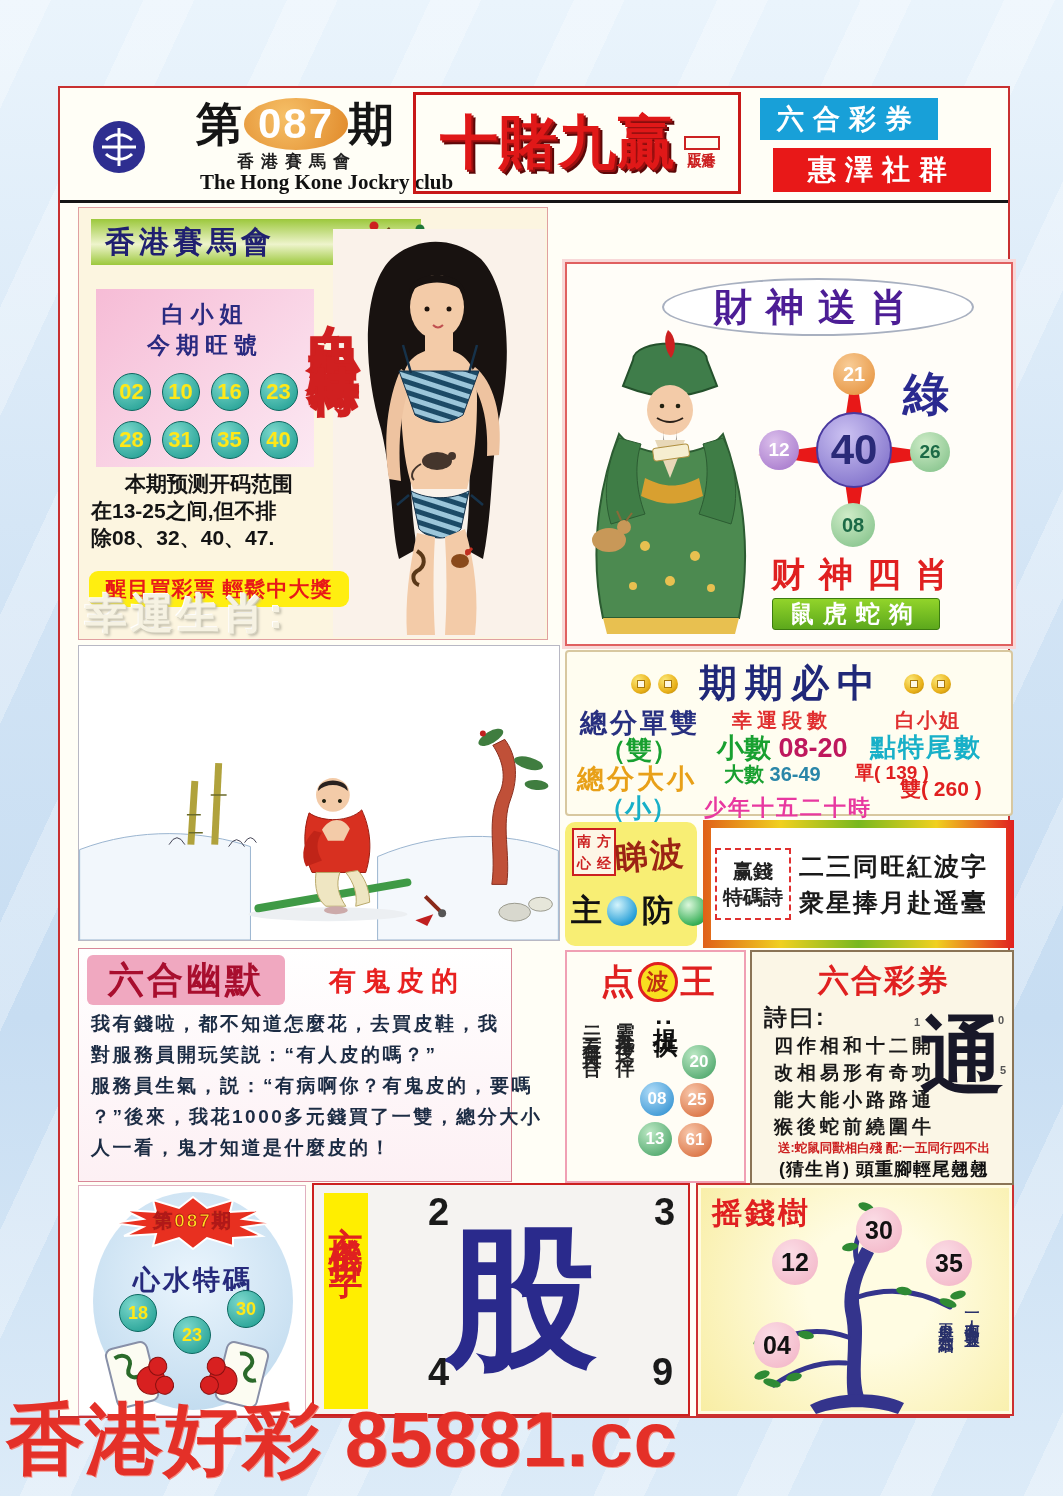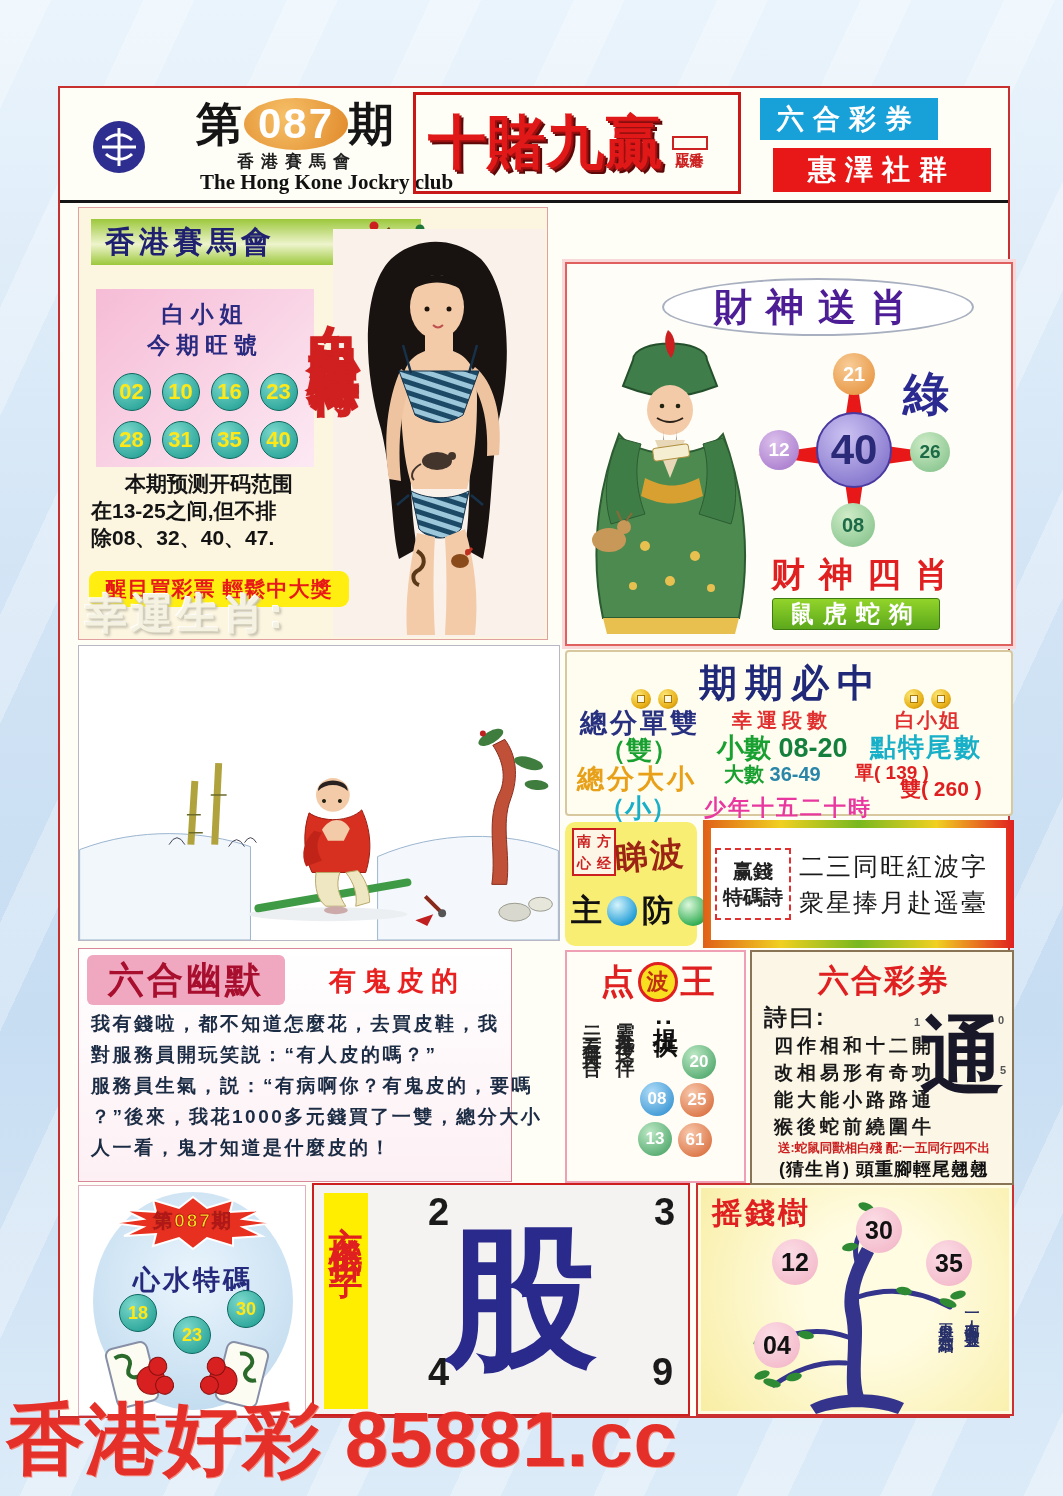--- a/index.html
+++ b/index.html
@@ -10,21 +10,21 @@
  repeating-linear-gradient(115deg, rgba(255,255,255,.30) 0 46px, rgba(255,255,255,0) 46px 130px),
  linear-gradient(180deg,#eaf4fc 0%,#d2e4f5 40%,#c7ddf2 68%,#dcebf8 100%);}
 .abs{position:absolute}
 #sheet{left:58px;top:86px;width:952px;height:1332px;background:#fffef6;border:2px solid #c83030}
 
 #hdr-logo{left:92px;top:120px;width:54px;height:54px}
 #issue{left:196px;top:94px;font-size:46px;font-weight:bold;color:#151515;letter-spacing:2px}
 #issue-oval{display:inline-block;background:radial-gradient(circle at 40% 35%,#f6c068,#e08828);color:#fff;border-radius:50%;padding:2px 14px;font-size:42px;vertical-align:2px}
 #club-cn{left:237px;top:150px;font-size:17px;font-weight:bold;color:#222;letter-spacing:7px}
 #club-en{left:200px;top:170px;font-size:21px;font-weight:bold;color:#111;font-family:"Liberation Serif",serif}
-#masthead-box{left:413px;top:92px;width:328px;height:102px;border:3px solid #c81818;display:flex;align-items:center;padding-left:12px}
+#masthead-box{left:413px;top:92px;width:328px;height:102px;border:3px solid #c81818;display:flex;align-items:center;padding-left:24px}
 #masthead{font-size:58px;font-weight:900;color:#e01818;letter-spacing:1px;text-shadow:2px 2px 0 #9a0f0f,4px 4px 0 #5c0808}
 #seal{display:flex;flex-direction:row-reverse;border:2px solid #cc2222;margin-left:8px;padding:3px 2px;background:#fffdf2}
 .seal-col{writing-mode:vertical-rl;font-size:14px;font-weight:bold;color:#cc2222;line-height:14px;letter-spacing:2px}
 .tag{color:#fff;font-weight:900;display:flex;align-items:center;justify-content:center}
 #tag-blue{left:760px;top:98px;width:178px;height:42px;background:#18a0d8;font-size:27px;letter-spacing:9px}
 #tag-red{left:773px;top:148px;width:218px;height:44px;background:#e81818;font-size:28px;letter-spacing:9px}
 #hdr-rule{left:60px;top:200px;width:948px;height:3px;background:#151515}
 
 #lady{left:78px;top:207px;width:470px;height:433px;background:#fcf5e0;border:1px solid #e0a0a0}
 #lady-banner{left:12px;top:11px;width:330px;height:46px;background:linear-gradient(180deg,#9cc83c,#eef4cc 55%,#9cc83c);color:#202070;font-size:30px;font-weight:900;letter-spacing:4px;display:flex;align-items:center;padding-left:14px}
@@ -80,53 +80,53 @@
 #csb-c{left:249px;top:148px;width:76px;height:76px;background:radial-gradient(circle at 38% 30%,#ccc2f2,#7464c4);border:2px solid #4a3aa0;color:#2a2a78;font-size:42px}
 #csb-t{left:266px;top:89px;width:42px;height:42px;background:radial-gradient(circle at 38% 30%,#f8cc96,#e48c34);color:#fff;font-size:20px}
 #csb-l{left:192px;top:166px;width:40px;height:40px;background:radial-gradient(circle at 38% 30%,#dcc0ec,#a070c8);color:#fff;font-size:19px}
 #csb-r{left:343px;top:168px;width:40px;height:40px;background:radial-gradient(circle at 38% 30%,#cfecc8,#7cbe84);color:#1c6a46;font-size:19px}
 #csb-b{left:264px;top:239px;width:44px;height:44px;background:radial-gradient(circle at 38% 30%,#cfecc8,#7cbe84);color:#1c6a46;font-size:20px}
 #cs-green{left:336px;top:100px;font-size:46px;font-weight:900;color:#2a2a90}
 #cs-sub{left:160px;top:288px;width:280px;text-align:center;font-size:34px;font-weight:900;color:#e02020;letter-spacing:14px}
 #cs-animals{left:205px;top:334px;width:168px;height:32px;background:linear-gradient(180deg,#92d42a,#5ca81c);border:1px solid #3c7c10;border-radius:3px;color:#fff;font-size:24px;font-weight:900;display:flex;align-items:center;justify-content:center;letter-spacing:9px}
 
 #sure{left:565px;top:650px;width:448px;height:166px;background:#fffdf0;border:2px solid #d8c8a0;border-radius:4px}
-#sure-title{left:0;top:6px;width:448px;display:flex;align-items:flex-end;justify-content:center;gap:7px}
+#sure-title{left:0;top:6px;width:448px;display:flex;align-items:center;justify-content:center;gap:7px}
 #sure-title .t{font-size:38px;font-weight:900;color:#202878;letter-spacing:8px;margin:0 14px}
 .coin{width:20px;height:20px;border-radius:50%;background:radial-gradient(circle at 35% 30%,#fce878,#e8b018 62%,#a87808);position:relative;display:inline-block}
 .coin::after{content:"";position:absolute;inset:6px;background:#fdf8e4;border:1px solid #a87808}
 .sw{position:absolute;font-weight:900;white-space:nowrap}
 #sw-r1l{left:13px;top:53px;font-size:27px;color:#283080;letter-spacing:3px}
 #sw-r2l{left:33px;top:81px;font-size:26px;color:#18a030}
 #sw-r3l{left:10px;top:109px;font-size:27px;color:#e8a018;letter-spacing:3px}
 #sw-r4l{left:32px;top:139px;font-size:26px;color:#18b0c8}
 #sw-mh{left:165px;top:55px;font-size:20px;color:#e03030;letter-spacing:5px}
 #sw-small{left:150px;top:78px;font-size:27px}
 #sw-big{left:157px;top:109px;font-size:20px}
-.lbl-g{color:#18a030}.rng-b{color:#15803d}.rng-t{color:#2a86a8}
+.lbl-g{color:#18a030}.rng-b{color:#be185d}.rng-t{color:#2a86a8}
 #sw-odd{left:288px;top:108px;font-size:19px;color:#e02020}
 #sw-youth{left:137px;top:141px;font-size:22px;color:#e838a0;letter-spacing:2px}
 #sw-rh{left:328px;top:55px;font-size:20px;color:#e03030;letter-spacing:2px}
 #sw-rl{left:303px;top:78px;font-size:26px;color:#18b0c8;letter-spacing:2px}
 #sw-even{left:333px;top:123px;font-size:21px;color:#e02020}
 
 #wave{left:565px;top:822px;width:132px;height:124px;background:#f8ee74;border-radius:10px}
 #wv-seal{left:7px;top:6px;width:44px;height:48px;border:2px solid #cc2020;background:#fdf6e6;display:grid;grid-template-columns:1fr 1fr;place-items:center}
 #wv-seal span{font-size:14px;font-weight:900;color:#cc2020;line-height:15px}
 #wv-watch{left:50px;top:12px;font-size:33px;font-weight:900;color:#9c2414;transform:rotate(-5deg);letter-spacing:2px}
 #wv-row{left:6px;top:68px;display:flex;align-items:center;gap:5px}
 #wv-row .w{font-size:31px;font-weight:900;color:#111}
 .orb{width:30px;height:30px;border-radius:50%}
 #orb-main{background:radial-gradient(circle at 35% 30%,#d4f4fc,#28a0d8 70%,#1878a8)}
 #orb-guard{background:radial-gradient(circle at 35% 30%,#dcf8dc,#38b058 70%,#208038)}
 
 #pbox{left:703px;top:820px;width:311px;height:128px;background:linear-gradient(90deg,#e06018,#f0d020,#78b820,#f0d020,#e02020);padding:8px}
 #pbox-in{width:100%;height:100%;background:#fff;display:flex;align-items:center;padding:4px}
 #pbox-tag{border:2px dashed #e03030;padding:8px 6px;margin-right:8px;text-align:center;font-size:20px;font-weight:900;color:#222;line-height:26px;white-space:nowrap}
-#pbox-lines{font-size:25px;font-weight:400;color:#1a1a1a;letter-spacing:2px;line-height:36px;white-space:nowrap}
+#pbox-lines{font-size:25px;font-weight:700;color:#1a1a1a;letter-spacing:2px;line-height:36px;white-space:nowrap}
 
 #king{left:565px;top:950px;width:181px;height:233px;background:#fffdf5;border:2px solid #f0a0b4}
 #king-title{left:0;top:7px;width:181px;display:flex;align-items:center;justify-content:center;gap:3px}
 .kt{font-size:34px;font-weight:900;color:#e02020}
 #king-circ{width:40px;height:40px;border:3px solid #e02020;border-radius:50%;background:#f8e020;display:flex;align-items:center;justify-content:center;font-size:22px;font-weight:900;color:#c03010}
 .kv{writing-mode:vertical-rl;font-size:19px;font-weight:900;color:#222;letter-spacing:6px}
 #kv-l{left:12px;top:60px;height:168px}
 #kv-r{left:45px;top:56px;height:168px}
 #k-prov{left:83px;top:56px;writing-mode:vertical-rl;font-size:25px;font-weight:900;color:#111;letter-spacing:5px}
 .kball{width:34px;height:34px;border-radius:50%;color:#fff;font-size:17px;font-weight:900;display:flex;align-items:center;justify-content:center}

